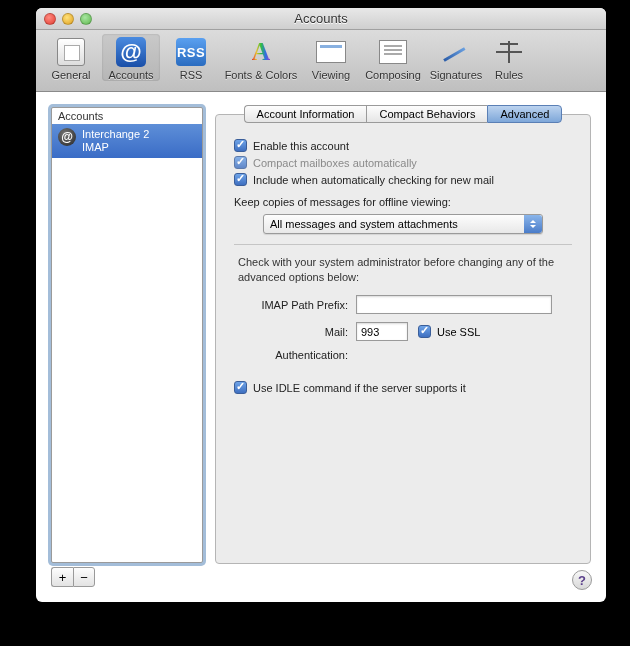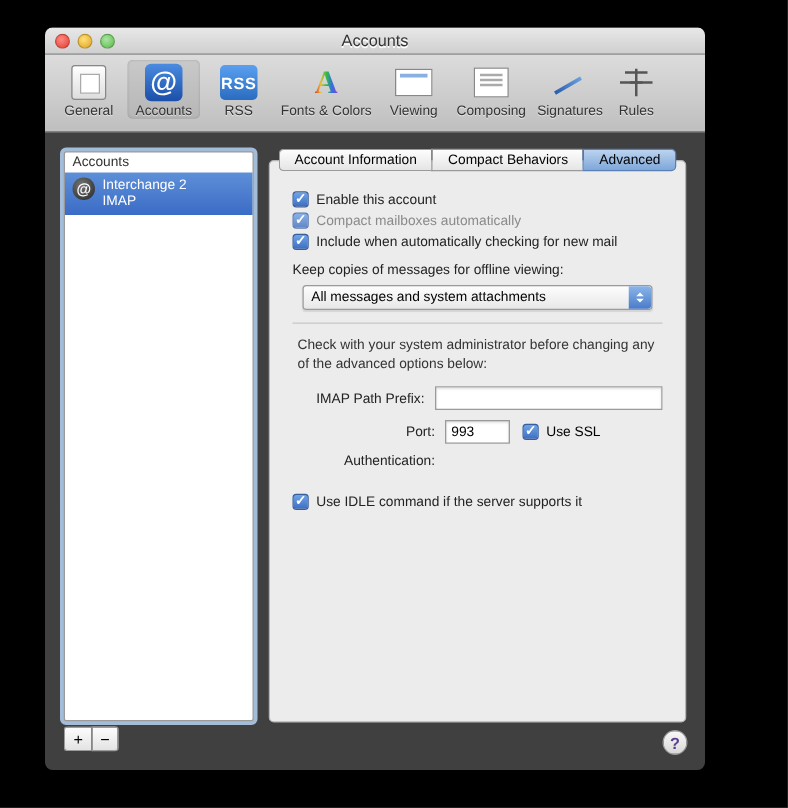--- a/index.html
+++ b/index.html
@@ -1,17 +1,17 @@
 <!DOCTYPE html>
 <html><head>
 <meta charset="utf-8">
 <style>
 * { box-sizing: border-box; margin: 0; padding: 0; }
 body { font-family: "Lucida Grande", "Helvetica Neue", Arial, sans-serif; font-size: 11px; background: #000; width: 630px; height: 646px; position: relative; }
-.window { position: absolute; left: 36px; top: 22px; width: 528px; height: 594px; background: #404040; border-radius: 6px; box-shadow: 0 10px 40px rgba(0,0,0,0.5), 0 0 0 1px rgba(0,0,0,0.2); overflow: hidden; }
+.window { position: absolute; left: 36px; top: 8px; width: 570px; height: 594px; background: #ffffff; border-radius: 6px; box-shadow: 0 10px 40px rgba(0,0,0,0.5), 0 0 0 1px rgba(0,0,0,0.2); overflow: hidden; }
 .titlebar { height: 22px; background: linear-gradient(#e8e8e8, #cfcfcf); border-bottom: 1px solid #a0a0a0; display: flex; align-items: center; position: relative; }
 .traffic { display: flex; gap: 6px; position: absolute; left: 8px; }
 .tl { width: 12px; height: 12px; border-radius: 50%; border: 0.5px solid rgba(0,0,0,0.2); }
 .tl.c { background: radial-gradient(circle at 40% 35%, #ff8a80, #e33e32); }
 .tl.m { background: radial-gradient(circle at 40% 35%, #ffe27a, #e0a020); }
 .tl.z { background: radial-gradient(circle at 40% 35%, #a8e6a1, #5fb84e); }
 .title { margin: 0 auto; font-size: 13px; color: #333; text-shadow: 0 1px 0 #fff; }
 .toolbar { height: 62px; background: linear-gradient(#dcdcdc, #bfbfbf); border-bottom: 1px solid #8a8a8a; display: flex; align-items: flex-start; padding: 4px 6px 0; gap: 2px; }
 .tb-item { display: flex; flex-direction: column; align-items: center; width: 58px; padding-top: 2px; cursor: default; }
 .tb-item.sel { background: linear-gradient(#c9c9c9,#b6b6b6); border-radius: 4px; box-shadow: inset 0 0 2px rgba(0,0,0,0.2); }
@@ -185,21 +185,21 @@
 
         <hr class="hr">
 
         <div class="note">Check with your system administrator before changing any of the advanced options below:</div>
 
         <div class="form-row">
           <div class="lbl">IMAP Path Prefix:</div>
           <input class="txt-input" style="width: 196px;" value="">
         </div>
         <div class="form-row">
-          <div class="lbl">Port:</div>
+          <div class="lbl">Mail:</div>
           <input class="txt-input" style="width: 52px; " value="993">
           <input type="checkbox" class="chk" checked="" style="margin-left: 10px;">
           <span>Use SSL</span>
         </div>
         <div class="form-row">
           <div class="lbl">Authentication:</div>
         </div>
 
         <div class="row" style="margin-top:20px">
           <input type="checkbox" class="chk" checked="" style="">

